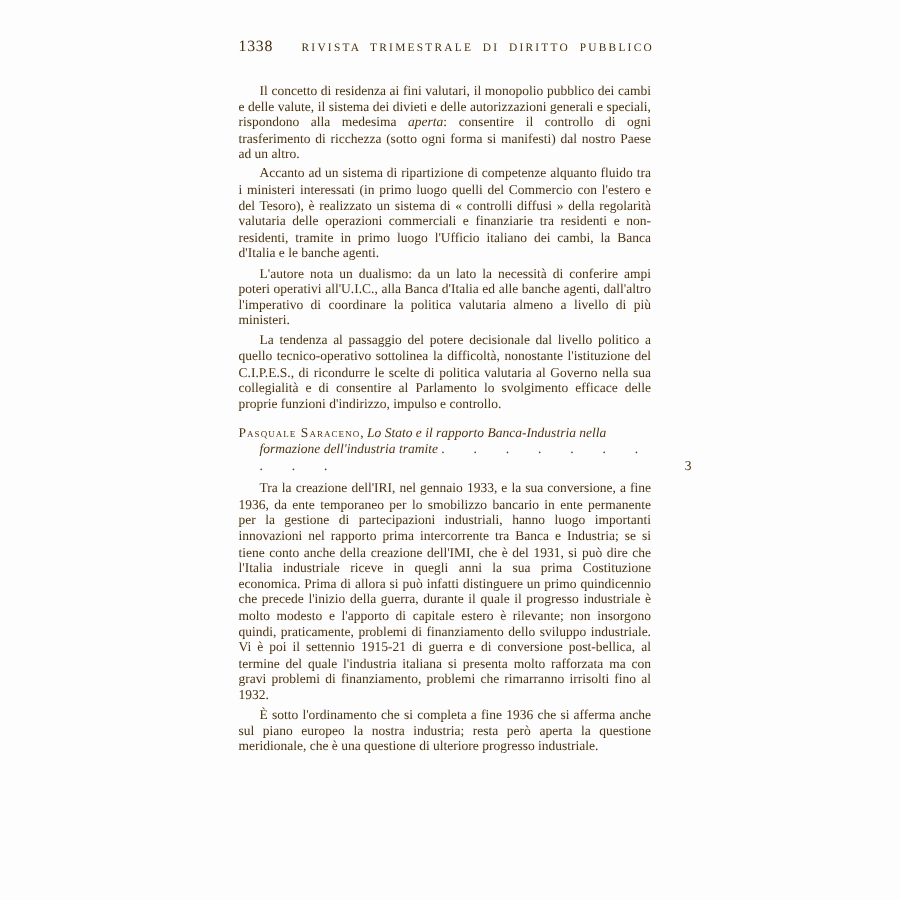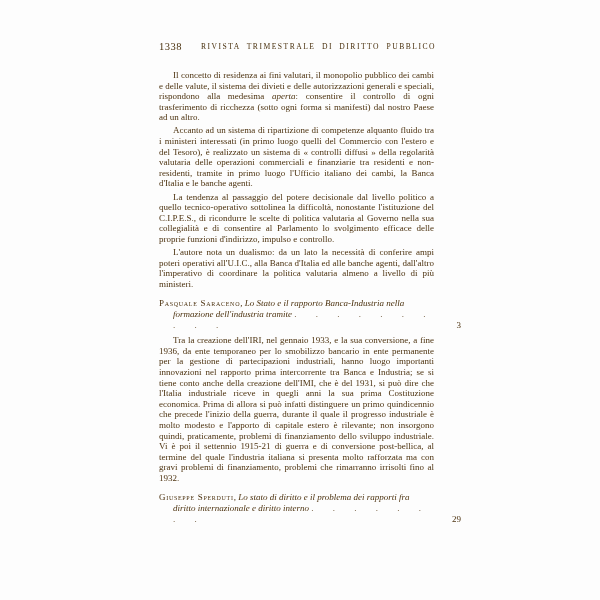--- a/index.html
+++ b/index.html
@@ -27,21 +27,21 @@
     background:
       radial-gradient(ellipse at 58% 45%, rgba(255,224,160,0.10) 0%, rgba(0,0,0,0.0) 55%, rgba(0,0,0,0.07) 100%),
       linear-gradient(to bottom, rgba(0,0,0,0.05) 0%, rgba(0,0,0,0.0) 10%, rgba(0,0,0,0.0) 86%, rgba(0,0,0,0.06) 100%),
       linear-gradient(to right,
         #5e3e12 0%, #7a5219 2.5%, #96682 3 6%, #966823 6%, #ad7b2a 12%,
         #bd8933 22%, #c49140 45%, #c79449 72%, #cb994d 93%, #c6923f 100%);
     overflow: hidden;
   }
   .page-content {
     position: relative;
-    padding: 42px 128px 0 64px;
+    padding: 27px 128px 0 64px;
     color: #4c320f;
     font-size: 9px;
     line-height: 10.6px;
   }
   .header {
     position: relative;
     height: 13px;
     margin-bottom: 15px;
     white-space: nowrap;
   }
@@ -101,37 +101,32 @@
 
       <div class="header">
         <span class="pageno">1338</span>
         <span class="jtitle">RIVISTA TRIMESTRALE DI DIRITTO PUBBLICO</span>
       </div>
 
       <p class="para"><span>Il concetto di residenza ai fini valutari, il monopolio pubblico dei cambi e delle valute, il sistema dei divieti e delle autorizzazioni generali e speciali, rispondono alla medesima </span><span class="it">aperta</span><span>: consentire il controllo di ogni trasferimento di ricchezza (sotto ogni forma si manifesti) dal nostro Paese ad un altro.</span></p>
 
       <p class="para">Accanto ad un sistema di ripartizione di competenze alquanto fluido tra i ministeri interessati (in primo luogo quelli del Commercio con l'estero e del Tesoro), è realizzato un sistema di « controlli diffusi » della regolarità valutaria delle operazioni commerciali e finanziarie tra residenti e non-residenti, tramite in primo luogo l'Ufficio italiano dei cambi, la Banca d'Italia e le banche agenti.</p>
 
+      <p class="para">L'autore nota un dualismo: da un lato la necessità di conferire ampi poteri operativi all'U.I.C., alla Banca d'Italia ed alle banche agenti, dall'altro l'imperativo di coordinare la politica valutaria almeno a livello di più ministeri.</p>
+
       <p class="para">La tendenza al passaggio del potere decisionale dal livello politico a quello tecnico-operativo sottolinea la difficoltà, nonostante l'istituzione del C.I.P.E.S., di ricondurre le scelte di politica valutaria al Governo nella sua collegialità e di consentire al Parlamento lo svolgimento efficace delle proprie funzioni d'indirizzo, impulso e controllo.</p>
-
-      <p class="para">L'autore nota un dualismo: da un lato la necessità di conferire ampi poteri operativi all'U.I.C., alla Banca d'Italia ed alle banche agenti, dall'altro l'imperativo di coordinare la politica valutaria almeno a livello di più ministeri.</p>
 
       <div class="entry">
         <span class="author">Pasquale Saraceno</span><span>,</span>
         <span class="etitle">Lo Stato e il rapporto Banca-Industria nella formazione dell'industria tramite</span>
         <span class="dots">. . . . . . . . . .</span>
         <span class="pref">3</span>
       </div>
 
       <p class="para">Tra la creazione dell'IRI, nel gennaio 1933, e la sua conversione, a fine 1936, da ente temporaneo per lo smobilizzo bancario in ente permanente per la gestione di partecipazioni industriali, hanno luogo importanti innovazioni nel rapporto prima intercorrente tra Banca e Industria; se si tiene conto anche della creazione dell'IMI, che è del 1931, si può dire che l'Italia industriale riceve in quegli anni la sua prima Costituzione economica. Prima di allora si può infatti distinguere un primo quindicennio che precede l'inizio della guerra, durante il quale il progresso industriale è molto modesto e l'apporto di capitale estero è rilevante; non insorgono quindi, praticamente, problemi di finanziamento dello sviluppo industriale. Vi è poi il settennio 1915-21 di guerra e di conversione post-bellica, al termine del quale l'industria italiana si presenta molto rafforzata ma con gravi problemi di finanziamento, problemi che rimarranno irrisolti fino al 1932.</p>
 
+      <p class="para">È sotto l'ordinamento che si completa a fine 1936 che si afferma anche sul piano europeo la nostra industria; resta però aperta la questione meridionale, che è una questione di ulteriore progresso industriale.</p>
 
-      <div class="entry">
-        <span class="author">Giuseppe Sperduti</span><span>,</span>
-        <span class="etitle">Lo stato di diritto e il problema dei rapporti fra diritto internazionale e diritto interno</span>
-        <span class="dots">. . . . . . . .</span>
-        <span class="pref">29</span>
-      </div>
 
 
     </div>
   </div>
 </div>
 
 </body></html>

